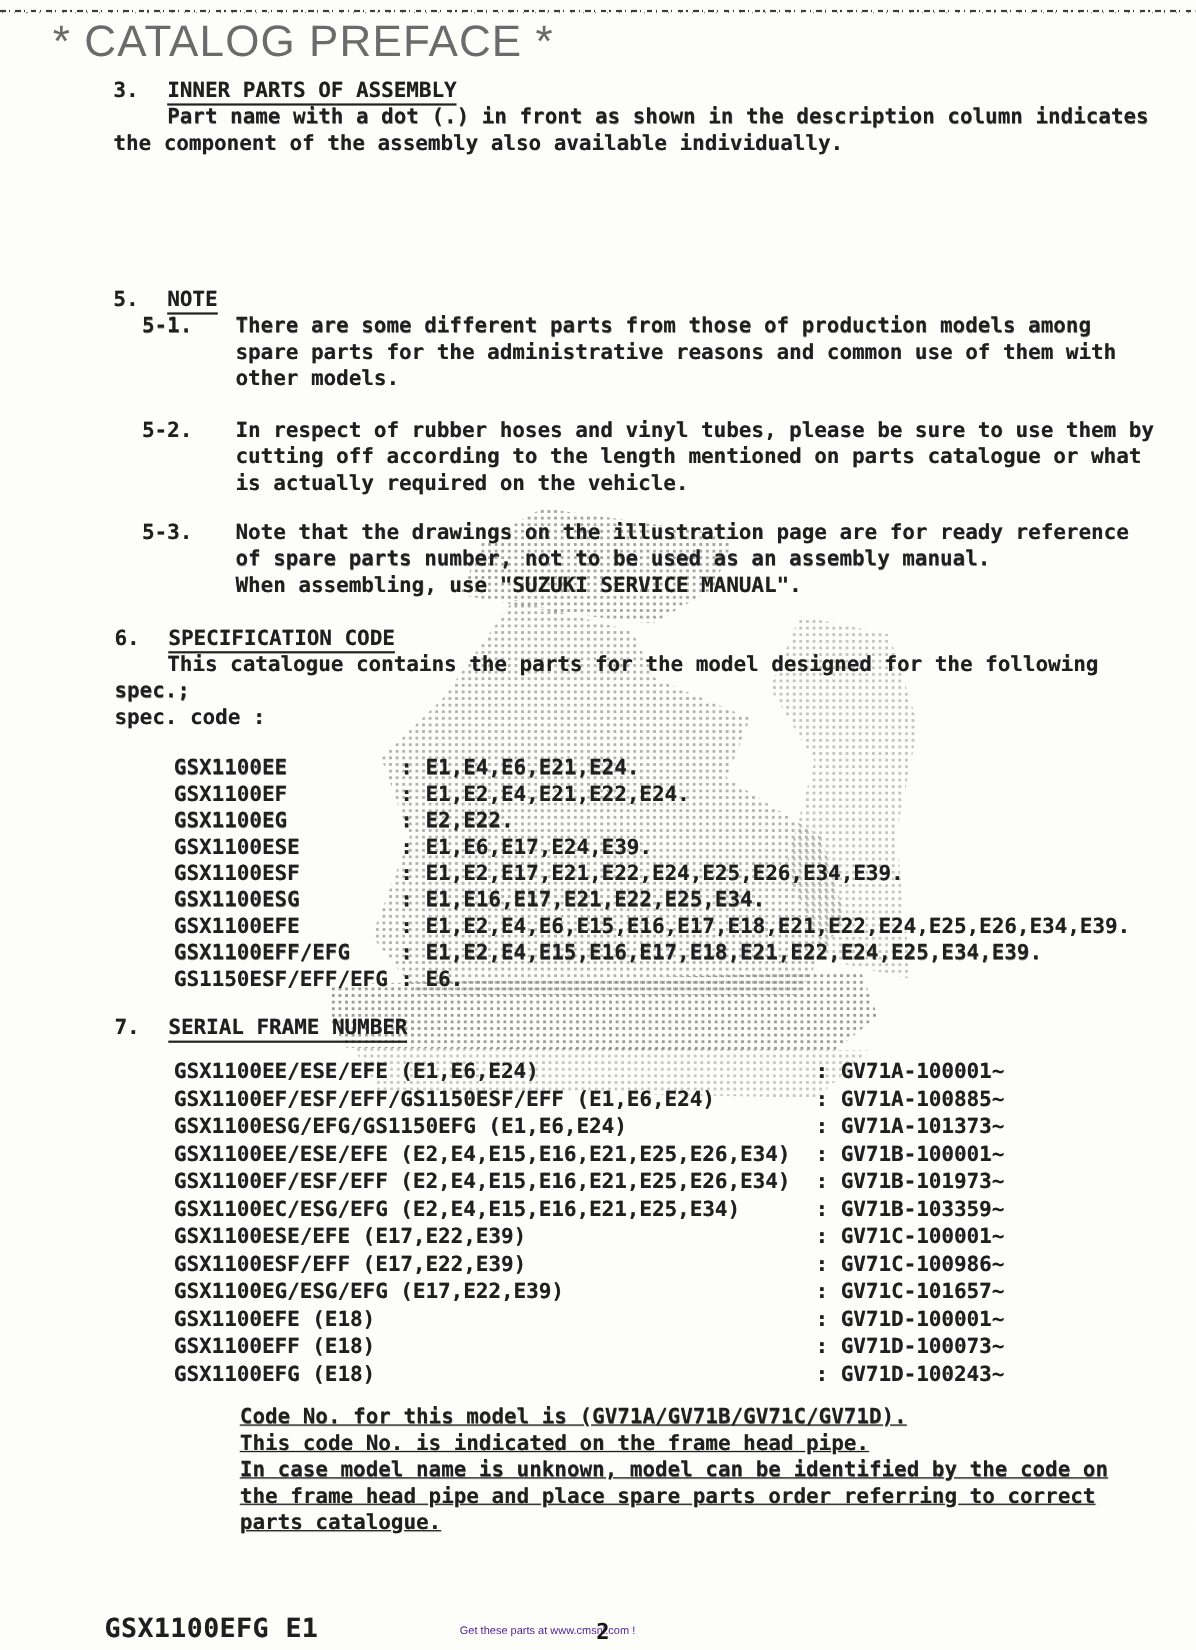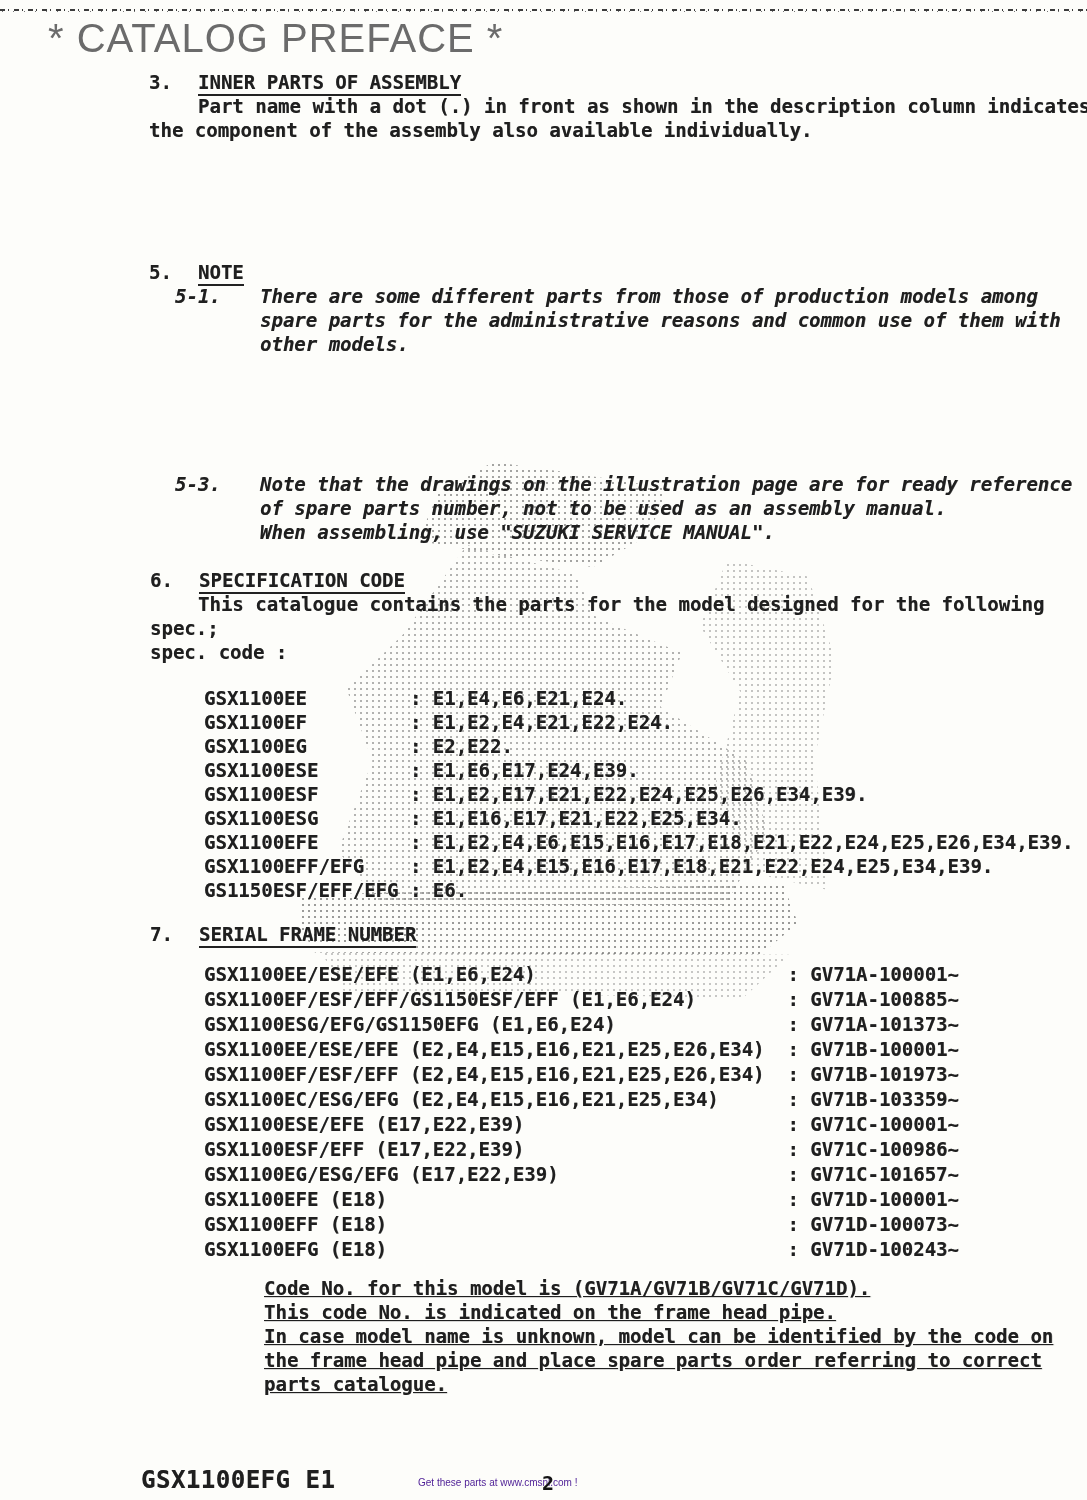--- a/index.html
+++ b/index.html
@@ -13,26 +13,26 @@
     background-position:0 0,0 2px;background-repeat:repeat-x;background-size:auto 2px,auto 1px;}
 
   .title{position:absolute;left:20px;top:16px;z-index:2;
     font-family:"Liberation Sans",sans-serif;font-size:40px;font-weight:400;
     color:#6b6b6b;letter-spacing:1px;margin-left:28px;}
 
   
   .scan{position:absolute;inset:0;z-index:2;
     font-family:"DejaVu Sans Mono",monospace;font-weight:700;
     font-size:19px;line-height:24px;color:#1f1f1f;
-    text-shadow:0.3px 0.3px 0.4px rgba(20,20,20,0.55);margin-left:46px;}
+    text-shadow:0.3px 0.3px 0.4px rgba(20,20,20,0.55);}
   .pre{white-space:pre;}
   .sec{position:absolute;}
   .num{display:inline-block;width:49px;}
   .hd{border-bottom:2px solid #222;padding-bottom:1px;}
-  .item{position:absolute;display:flex;font-style:italic;}
+  .item{position:absolute;display:flex;}
   .inum{width:85px;flex:none;}
   .speclist{position:absolute;left:158px;top:686px;}
   .seriallist{position:absolute;left:158px;top:962px;line-height:25px;}
   .codepara{position:absolute;left:218px;top:1276px;text-decoration:underline;}
 
   .footmodel{position:absolute;left:95px;top:1468px;font-size:24px;letter-spacing:0.5px;}
   .redlink{position:absolute;left:418px;top:1477px;z-index:3;
     font-family:"Liberation Sans",sans-serif;font-weight:400;font-size:10px;color:#4c1d95;
     text-decoration:none;}
   .pagenum{position:absolute;left:542px;top:1471px;z-index:4;
@@ -80,20 +80,26 @@
       <div><span class="num">5.</span><span class="hd">NOTE</span></div>
     </div>
 
     <div class="item" style="left:129px;top:284px">
       <span class="inum">5-1.</span>
       <div class="pre">There are some different parts from those of production models among
 spare parts for the administrative reasons and common use of them with
 other models.</div>
     </div>
 
+    <div class="item" style="left:129px;top:379px">
+      <span class="inum">5-2.</span>
+      <div class="pre">In respect of rubber hoses and vinyl tubes, please be sure to use them by
+cutting off according to the length mentioned on parts catalogue or what
+is actually required on the vehicle.</div>
+    </div>
 
     <div class="item" style="left:129px;top:472px">
       <span class="inum">5-3.</span>
       <div class="pre">Note that the drawings on the illustration page are for ready reference
 of spare parts number, not to be used as an assembly manual.
 When assembling, use "SUZUKI SERVICE MANUAL".</div>
     </div>
 
     <div class="sec" style="left:104px;top:568px">
       <div><span class="num">6.</span><span class="hd">SPECIFICATION CODE</span></div>

